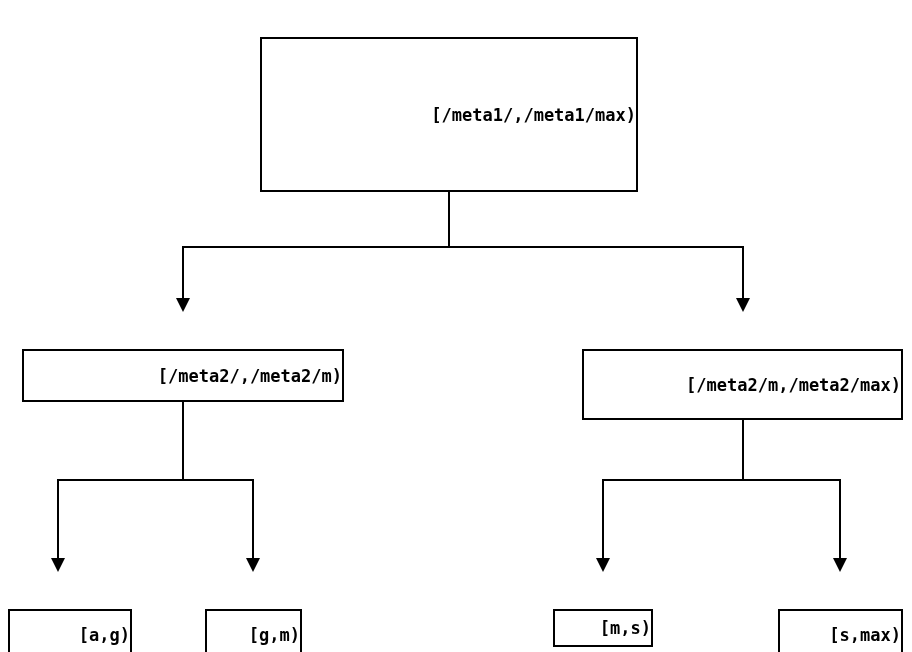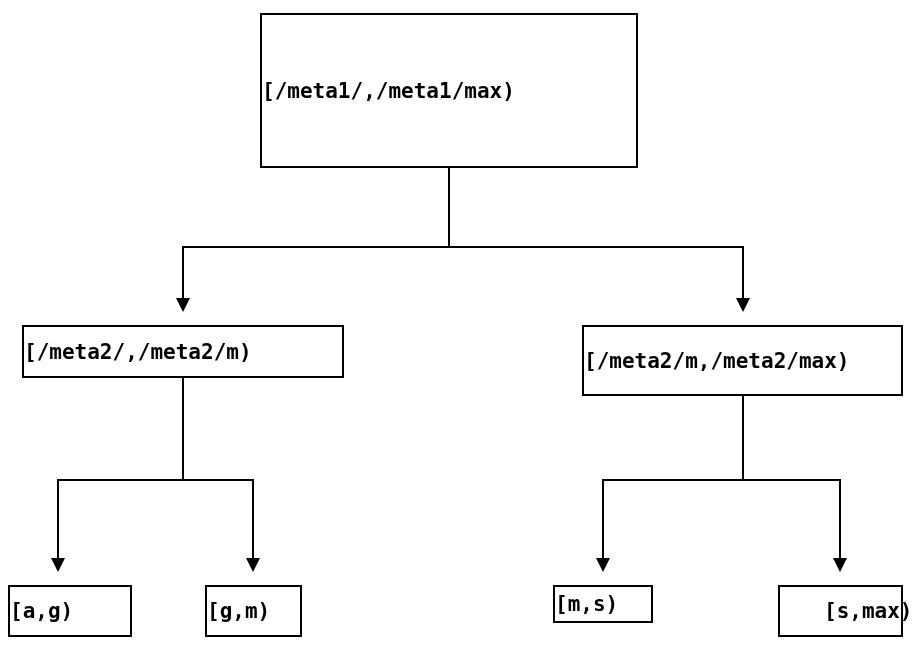--- a/index.html
+++ b/index.html
@@ -23,25 +23,26 @@
     height: 652px;
   }
   .node {
     position: absolute;
     box-sizing: border-box;
     border: 2px solid #000000;
     background: #ffffff;
     color: #000000;
     display: flex;
     align-items: center;
-    justify-content: flex-start;
+    justify-content: flex-end;
     font-weight: bold;
-    font-size: 21px;
+    font-size: 17px;
     letter-spacing: 0px;
     white-space: nowrap;
+    margin-top: 24px;
   }
   .node-root  { left: 260px; top: 13px;  width: 378px; height: 155px; }
   .node-l     { left: 22px;  top: 325px; width: 322px; height: 53px; }
   .node-r     { left: 582px; top: 325px; width: 321px; height: 71px; }
   .node-ll    { left: 8px;   top: 585px; width: 124px; height: 52px; }
   .node-lr    { left: 205px; top: 585px; width: 97px;  height: 52px; }
   .node-rl    { left: 553px; top: 585px; width: 100px; height: 38px; }
   .node-rr    { left: 778px; top: 585px; width: 125px; height: 52px; padding-left: 44px; }
   .edge-line {
     stroke: #000000;

